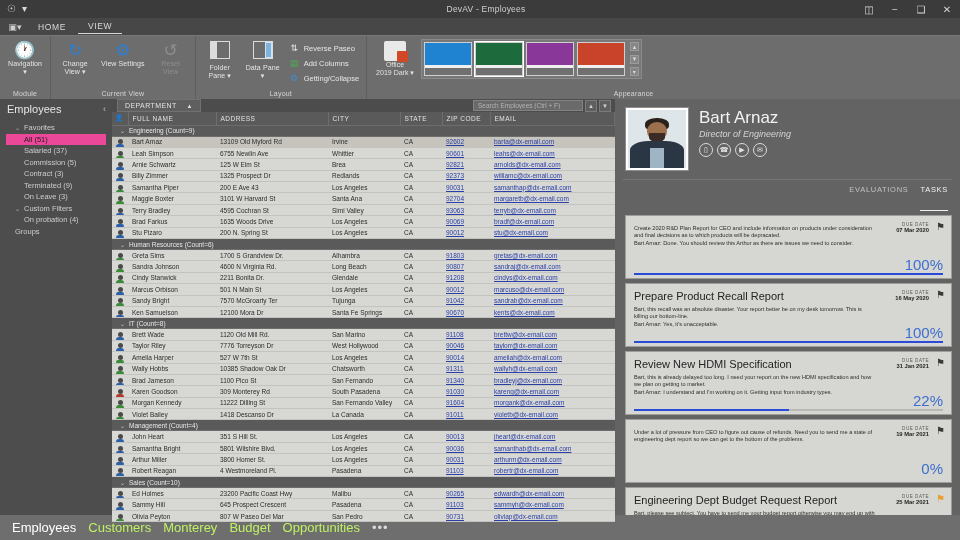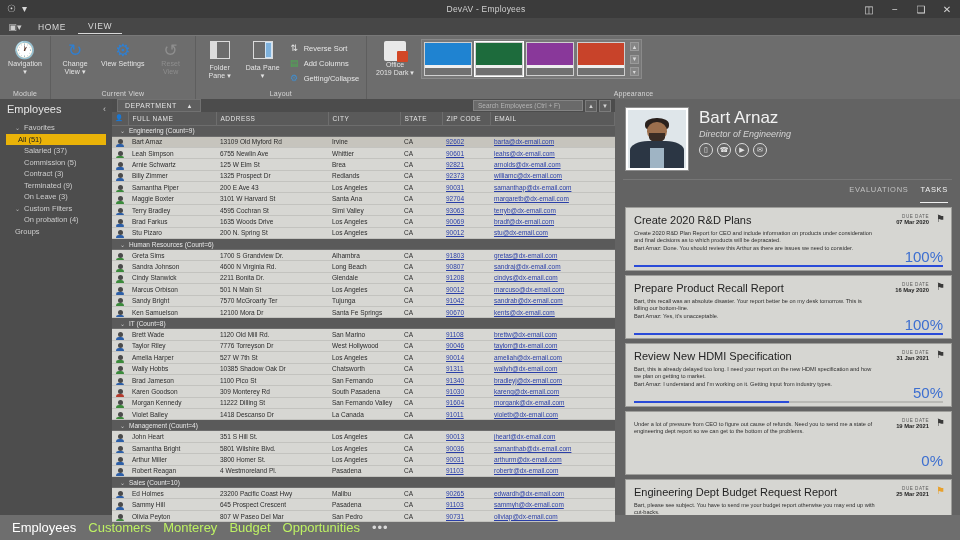--- a/index.html
+++ b/index.html
@@ -118,21 +118,21 @@
     padding: 4px 6px 5px 7px;
   }
   .sidebar-title { font-size: 11px; color: #e6e6e6; }
   .sidebar-collapse { font-size: 9px; color: #c6c6c6; }
   .tree { padding: 2px 0 0 0; font-size: 7.5px; }
   .tnode {
     display: flex; align-items: center; height: 11.5px; color: #cdcdcd; padding-left: 6px;
   }
   .tnode .chev { width: 9px; font-size: 6px; color: #bdbdbd; }
   .tnode.child { padding-left: 24px; }
-  .tnode.child.sel { background: #eab308; color: #1d1d1d; margin: 0 6px 0 6px; padding-left: 12px; }
+  .tnode.child.sel { background: #ec4899; color: #1d1d1d; margin: 0 6px 0 6px; padding-left: 18px; }
   .tnode.group { padding-left: 15px; }
 
   
   .gridpane { flex: 1; display: flex; flex-direction: column; background: #4c4c4c; min-width: 0; }
   .gridtop {
     height: 20px; display: flex; align-items: center; justify-content: space-between;
     padding: 0 4px 0 5px;
   }
   .groupchip {
     display: flex; align-items: center; gap: 10px; background: #5f5f5f; border: 1px solid #717171;
@@ -225,21 +225,21 @@
   .act {
     width: 14px; height: 14px; border-radius: 50%; border: 1.2px solid #dcdcdc;
     color: #e4e4e4; font-size: 7px; display: flex; align-items: center; justify-content: center;
   }
   .panel-sep { height: 1px; background: #767676; margin: 2px 8px 0; }
   .panel-tabs {
     display: flex; justify-content: flex-end; gap: 12px; padding: 5px 12px 4px 0;
     font-size: 7.5px; letter-spacing: .7px;
   }
   .ptab { color: #c2c2c2; }
-  .ptab.active { color: #f3f3f3; border-bottom: 1px solid #f0f0f0; padding-bottom: 8px; }
+  .ptab.active { color: #f3f3f3; border-bottom: 1px solid #f0f0f0; padding-bottom: 16px; }
 
   .tasklist { flex: 1; margin: 0 8px 0 10px; overflow: hidden; }
   .task {
     background: #d6d6d2; border: 1px solid #9d9d9a; margin-bottom: 4px;
     padding: 6px 8px 0 8px; position: relative; height: 64px;
   }
   .task-title { font-size: 11px; color: #232323; line-height: 13px; }
   .task-desc { font-size: 5.6px; color: #2e2e2e; line-height: 7.4px; margin-top: 3px; width: 78%; }
   .task-due {
     position: absolute; right: 22px; top: 6px; text-align: right;
@@ -327,21 +327,21 @@
         <span class="lbl">Pane ▾</span>
       </div>
       <div class="rbtn">
         <span class="glyph" style="line-height:20px"><span class="pane-icon right"></span></span>
         <span class="lbl">Data Pane</span>
         <span class="lbl">▾</span>
       </div>
       <div class="rcol">
         <div class="rbtn-small">
           <span class="glyph">⇅</span>
-          <span>Reverse Sort</span>
+          <span>Reverse Paseo</span>
         </div>
         <div class="rbtn-small">
           <span class="glyph" style="color:#4caf50">▤</span>
           <span>Add Columns</span>
         </div>
         <div class="rbtn-small">
           <span class="glyph" style="color:#3f8ed0">⚙</span>
           <span>Getting/Collapse</span>
         </div>
       </div>
@@ -778,21 +778,20 @@
         </div>
       </div>
     </div>
     <div class="panel-sep"></div>
     <div class="panel-tabs">
       <span class="ptab">EVALUATIONS</span>
       <span class="ptab active">TASKS</span>
     </div>
     <div class="tasklist" id="tasklist">
         <div class="task">
-          <div class="task-title">Create 2020 R&amp;D Plans</div>
           <div class="task-desc">Create 2020 R&amp;D Plan Report for CEO and include information on products under consideration and final decisions as to which products will be depracated.<br>Bart Arnaz: Done. You should review this Arthur as there are issues we need to consider.</div>
           <div class="task-due">
             <div class="due-lbl">DUE DATE</div>
             <div class="due-val">07 Mar 2020</div>
           </div>
           <div class="flag">⚑</div>
           <div class="pct">100%</div>
           <div class="progress-track">
             <div class="progress-fill" style="width: 100%;"></div>
           </div>
@@ -811,21 +810,21 @@
           </div>
         </div>
         <div class="task">
           <div class="task-title">Review New HDMI Specification</div>
           <div class="task-desc">Bart, this is already delayed too long. I need your report on the new HDMI specification and how we plan on getting to market.<br>Bart Arnaz: I understand and I'm working on it. Getting input from industry types.</div>
           <div class="task-due">
             <div class="due-lbl">DUE DATE</div>
             <div class="due-val">31 Jan 2021</div>
           </div>
           <div class="flag">⚑</div>
-          <div class="pct">50%</div>
+          <div class="pct">22%</div>
           <div class="progress-track">
             <div class="progress-fill" style="width: 50%;"></div>
           </div>
         </div>
         <div class="task">
           <div class="task-desc">Under a lot of pressure from CEO to figure out cause of refunds. Need you to send me a state of engineering dept report so we can get to the bottom of the problems.</div>
           <div class="task-due">
             <div class="due-lbl">DUE DATE</div>
             <div class="due-val">19 Mar 2021</div>
           </div>

